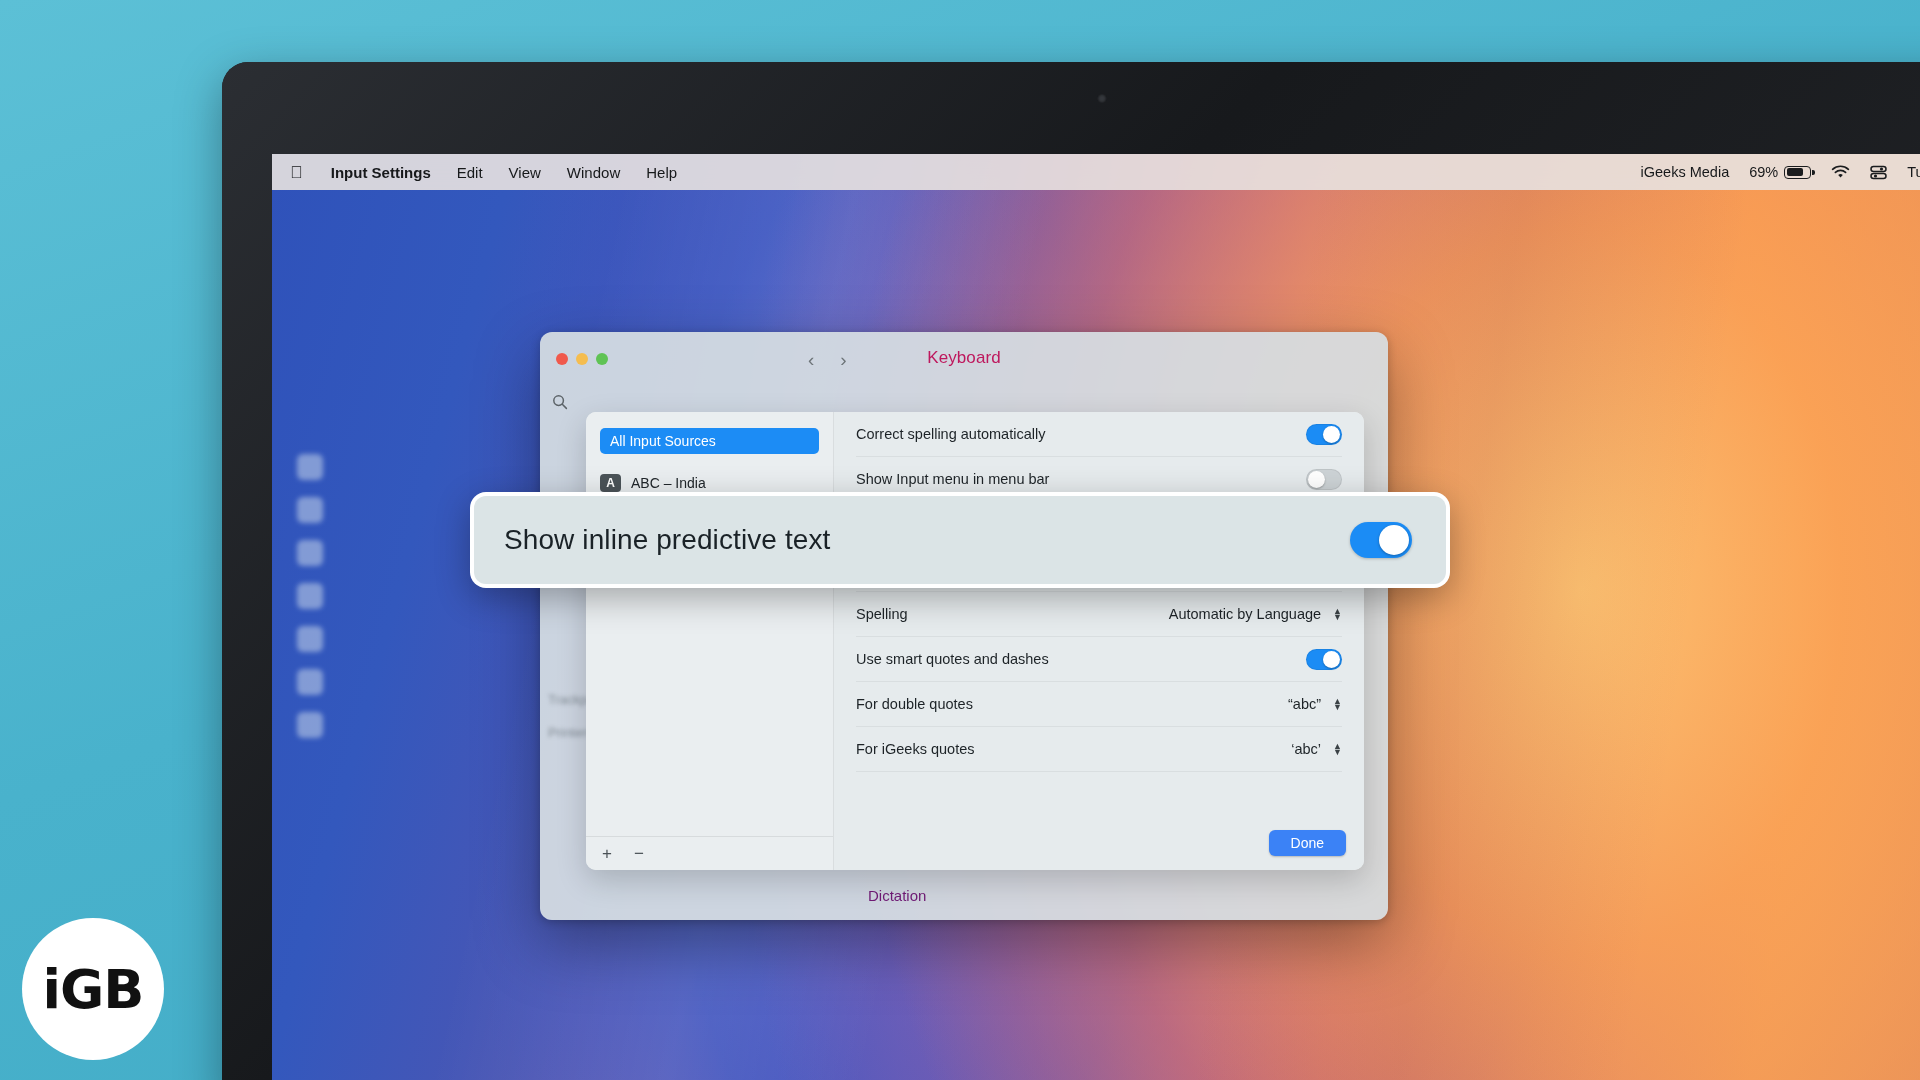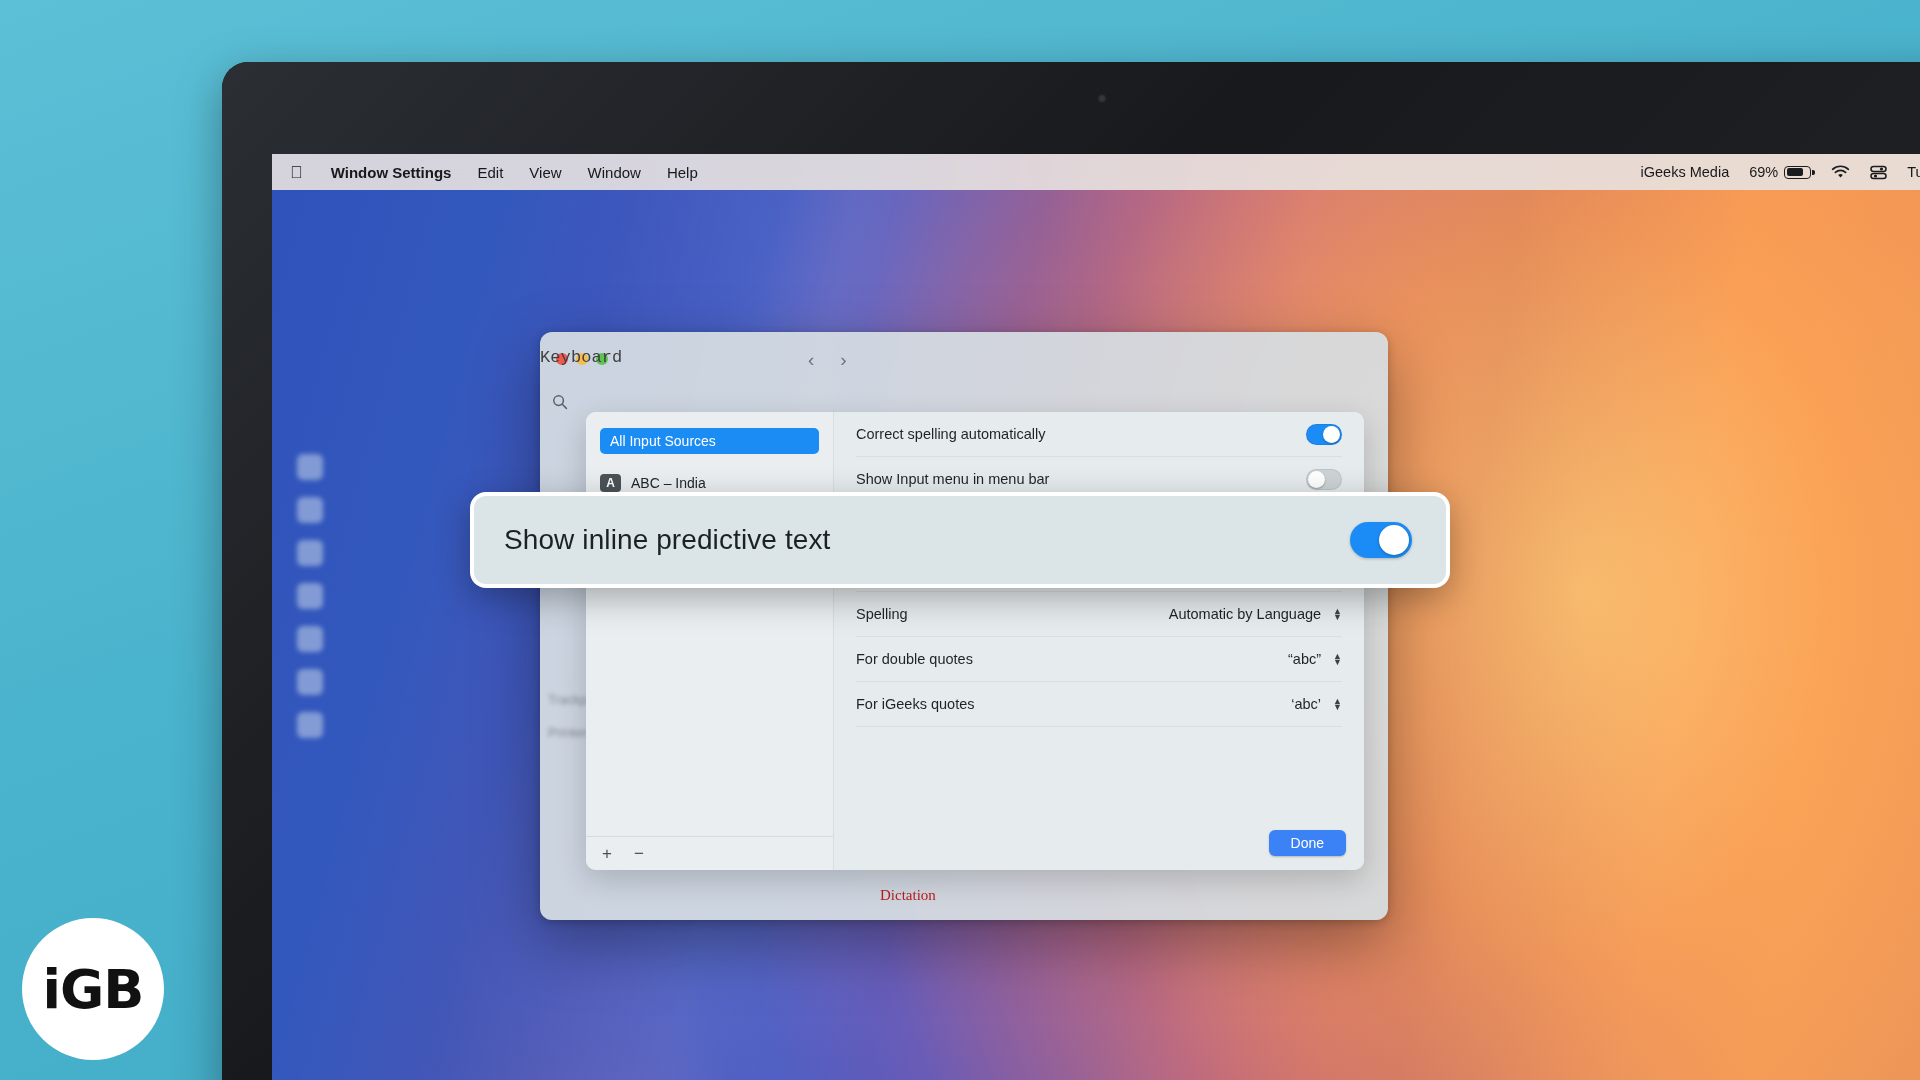--- a/index.html
+++ b/index.html
@@ -111,22 +111,22 @@
     display: flex; align-items: center;
   }
   .traffic { display: flex; gap: 8px; padding-left: 16px; }
   .tl { width: 12px; height: 12px; border-radius: 50%; }
   .tl.r { background: #f0594c; } .tl.y { background: #f5bd4f; } .tl.g { background: #5fc354; }
   .nav-chevrons {
     position: absolute; left: 268px; top: 17px;
     display: flex; gap: 26px; font-size: 19px; color: #6d7478;
   }
   .win-title {
-    position: absolute; left: 0; right: 0; top: 16px; 
-    font-size: 17px; font-weight: 500; color: #404040; letter-spacing: .1px; font-family: Liberation Mono, monospace;
+    position: absolute; left: 0; right: 0; top: 16px; text-align: center;
+    font-size: 17px; font-weight: 500; color: #be185d; letter-spacing: .1px;
   }
 
   
   .ss-sidebar {
     position: absolute; left: 0; top: 54px; bottom: 0; width: 32px;
     filter: blur(1.6px); opacity: .55;
   }
   .ss-search {
     position: absolute; left: 12px; top: 62px; font-size: 15px; color: #5c6368; z-index: 2;
   }
@@ -194,22 +194,22 @@
     font-size: 9px; color: #3b4246;
   }
   .done-btn {
     position: absolute; right: 18px; bottom: 14px;
     background: #3b82f6; color: #fff; font-size: 14px;
     padding: 5px 22px; border-radius: 6px;
     box-shadow: 0 1px 2px rgba(0,0,0,.22);
   }
 
   .dictation-lbl {
-    position: absolute; left: 340px; bottom: 16px;
-    font-size: 15px; color: #b91c1c; font-family: Liberation Serif, serif;
+    position: absolute; left: 328px; bottom: 16px;
+    font-size: 15px; color: #701a75;
   }
 
   
   .callout {
     position: absolute; left: 470px; top: 492px; width: 980px; height: 96px;
     background: #fff; border-radius: 16px;
     box-shadow: 0 10px 34px rgba(0,0,0,.30);
     z-index: 20;
     padding: 4px;
   }
@@ -253,21 +253,21 @@
     <div class="notch-cam"></div>
 
     <div class="screen">
       <div class="wallpaper">
         <div class="wall-streak"></div>
       </div>
 
       <div class="menubar">
         <div class="mb-left">
           <span class="apple-logo"></span>
-          <span class="mb-app">Window Settings</span>
+          <span class="mb-app">Input Settings</span>
           <span class="mb-item">Edit</span>
           <span class="mb-item">View</span>
           <span class="mb-item">Window</span>
           <span class="mb-item">Help</span>
         </div>
         <div class="mb-right">
           <span>iGeeks Media</span>
           <span class="battery">
             <span>69%</span>
             <span class="batt-shell">
@@ -381,20 +381,26 @@
               <span>Spelling</span>
               <span class="row-val">
                 <span>Automatic by Language</span>
                 <span class="stepper">
                     <span>▲</span>
                     <span>▼</span>
                   </span>
               </span>
             </div>
 
+            <div class="row">
+              <span>Use smart quotes and dashes</span>
+              <span class="toggle on">
+                  <span class="knob"></span>
+                </span>
+            </div>
 
             <div class="row">
               <span>For double quotes</span>
               <span class="row-val">
                 <span>“abc”</span>
                 <span class="stepper">
                     <span>▲</span>
                     <span>▼</span>
                   </span>
               </span>

